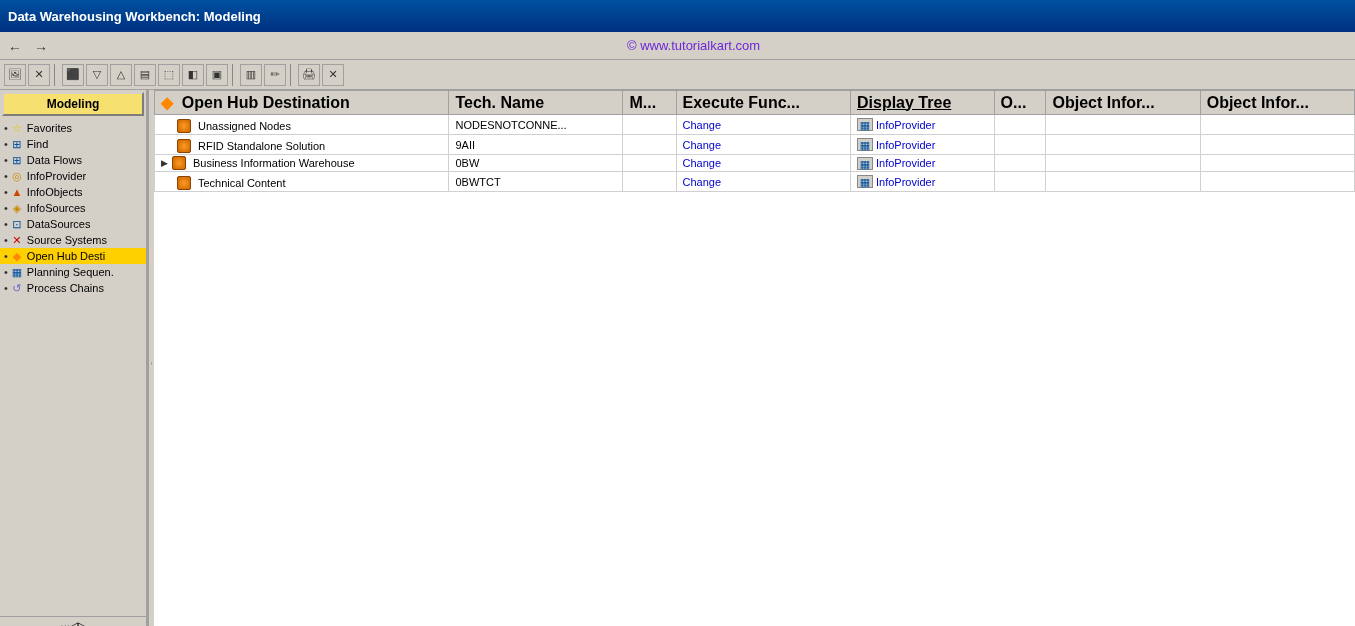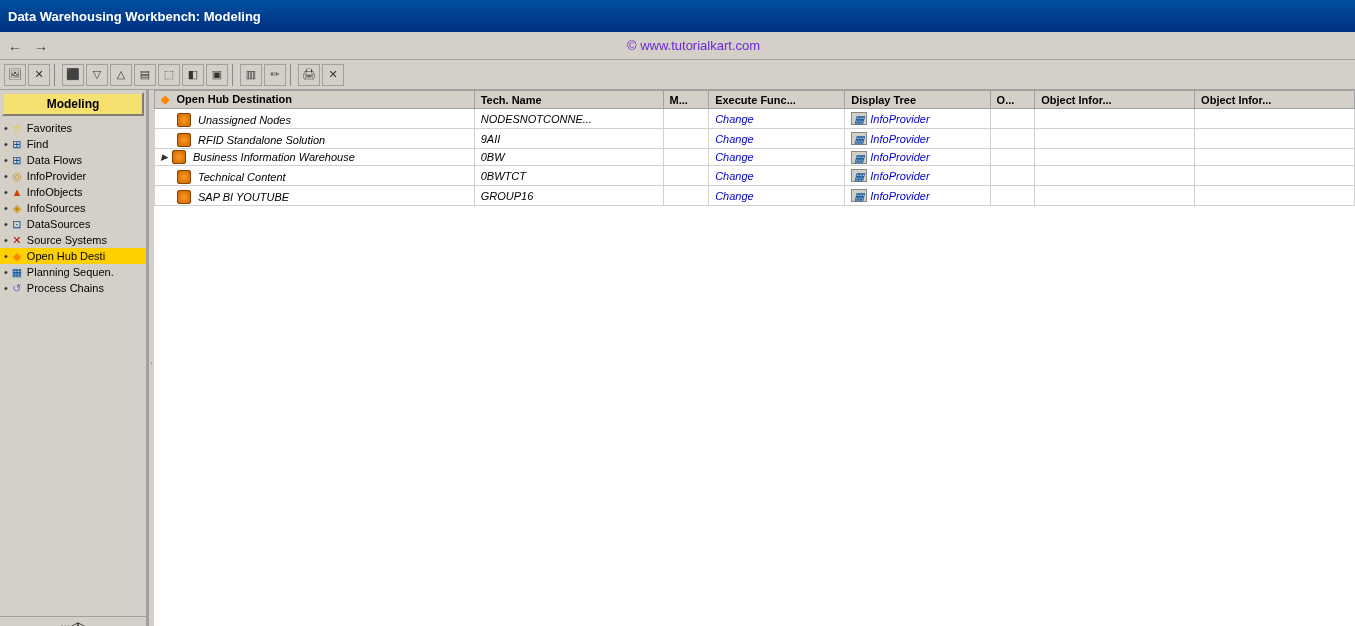--- a/index.html
+++ b/index.html
@@ -170,31 +170,30 @@
       font-size: 11px;
     }
     .grid-table thead tr {
       background: #d4d0c8;
     }
     .grid-table thead th {
       border: 1px solid #a0a0a0;
       padding: 2px 6px;
       text-align: left;
       font-weight: bold;
-      font-size: 11px;
+      font-size: 16px;
       white-space: nowrap;
     }
     .grid-table tbody tr {
       background: white;
     }
     .grid-table tbody td {
       border: 1px solid #d0d0d0;
       padding: 1px 6px;
       white-space: nowrap;
-      font-style: italic;
     }
     .row-icon {
       display: inline-flex;
       align-items: center;
       gap: 4px;
     }
     .expand-arrow {
       color: #333;
       font-size: 9px;
     }
@@ -213,21 +212,21 @@
       font-size: 8px;
       color: #888;
       writing-mode: vertical-lr;
       letter-spacing: -2px;
     }
 
     .col-hub { width: 220px; }
     .col-tech { width: 130px; }
     .col-m { width: 30px; }
     .col-exec { width: 80px; }
-    .col-display { width: 100px; }
+    .col-display { width: 100px; text-decoration: underline; }
     .col-o { width: 30px; }
     .col-obj1 { width: 110px; }
     .col-obj2 { width: 110px; }
 
     .change-link {
       color: #0000cc;
       cursor: pointer;
       text-decoration: none;
     }
 
@@ -460,34 +459,17 @@
             <td></td>
             <td><a class="change-link">Change</a></td>
             <td><span style="display:inline-flex;align-items:center;gap:3px;">
     <span style="display:inline-block;width:16px;height:13px;background:#d4d0c8;border:1px solid #888;font-size:11px;color:#0050a0;text-align:center;line-height:13px;">▦</span>
     <a class="change-link">InfoProvider</a>
   </span></td>
             <td></td>
             <td></td>
             <td></td>
           </tr>
-          <tr>
-            <td><span class="row-icon">
-                <span style="width:12px;display:inline-block;"></span>
-                <span style="display:inline-block;width:14px;height:14px;background:radial-gradient(circle,#ff9922,#cc6600);border:1px solid #884400;border-radius:2px;margin-right:3px;position:relative;"></span>
-                <span>SAP BI YOUTUBE</span>
-              </span></td>
-            <td>GROUP16</td>
-            <td></td>
-            <td><a class="change-link">Change</a></td>
-            <td><span style="display:inline-flex;align-items:center;gap:3px;">
-    <span style="display:inline-block;width:16px;height:13px;background:#d4d0c8;border:1px solid #888;font-size:11px;color:#0050a0;text-align:center;line-height:13px;">▦</span>
-    <a class="change-link">InfoProvider</a>
-  </span></td>
-            <td></td>
-            <td></td>
-            <td></td>
-          </tr>
         </tbody>
     </table>
   </div>
 
 </div>
 
 </body></html>

